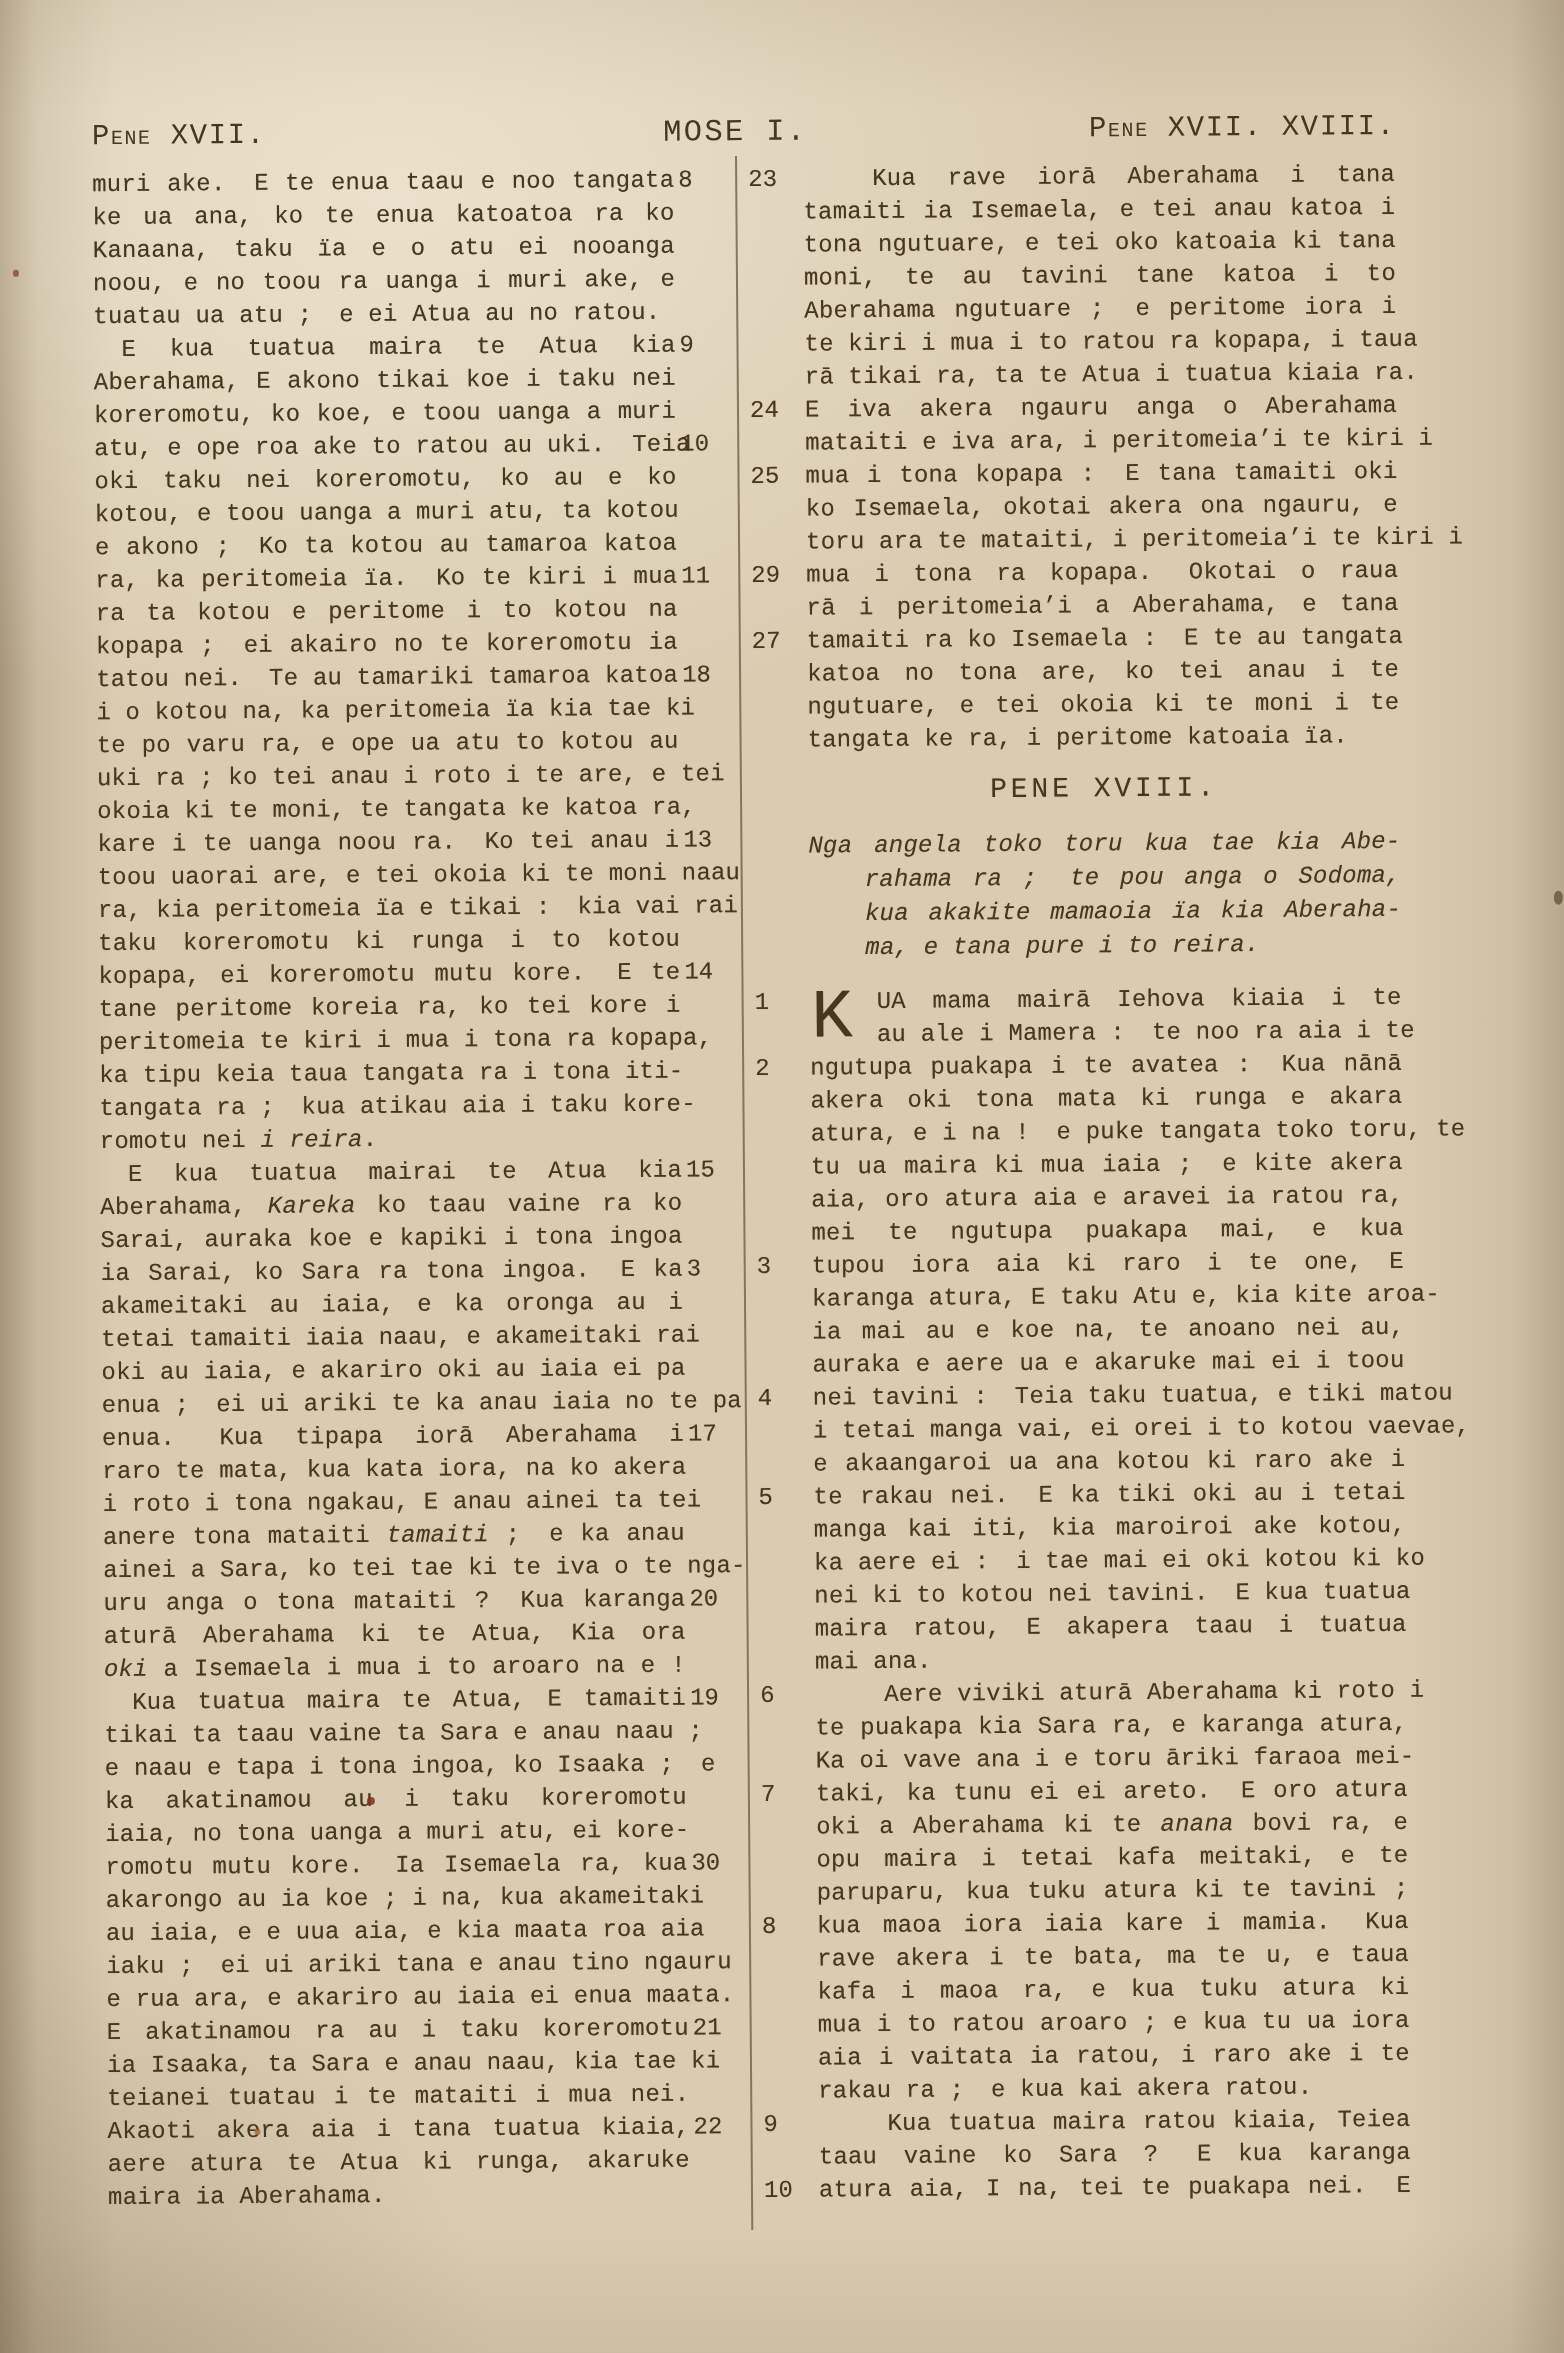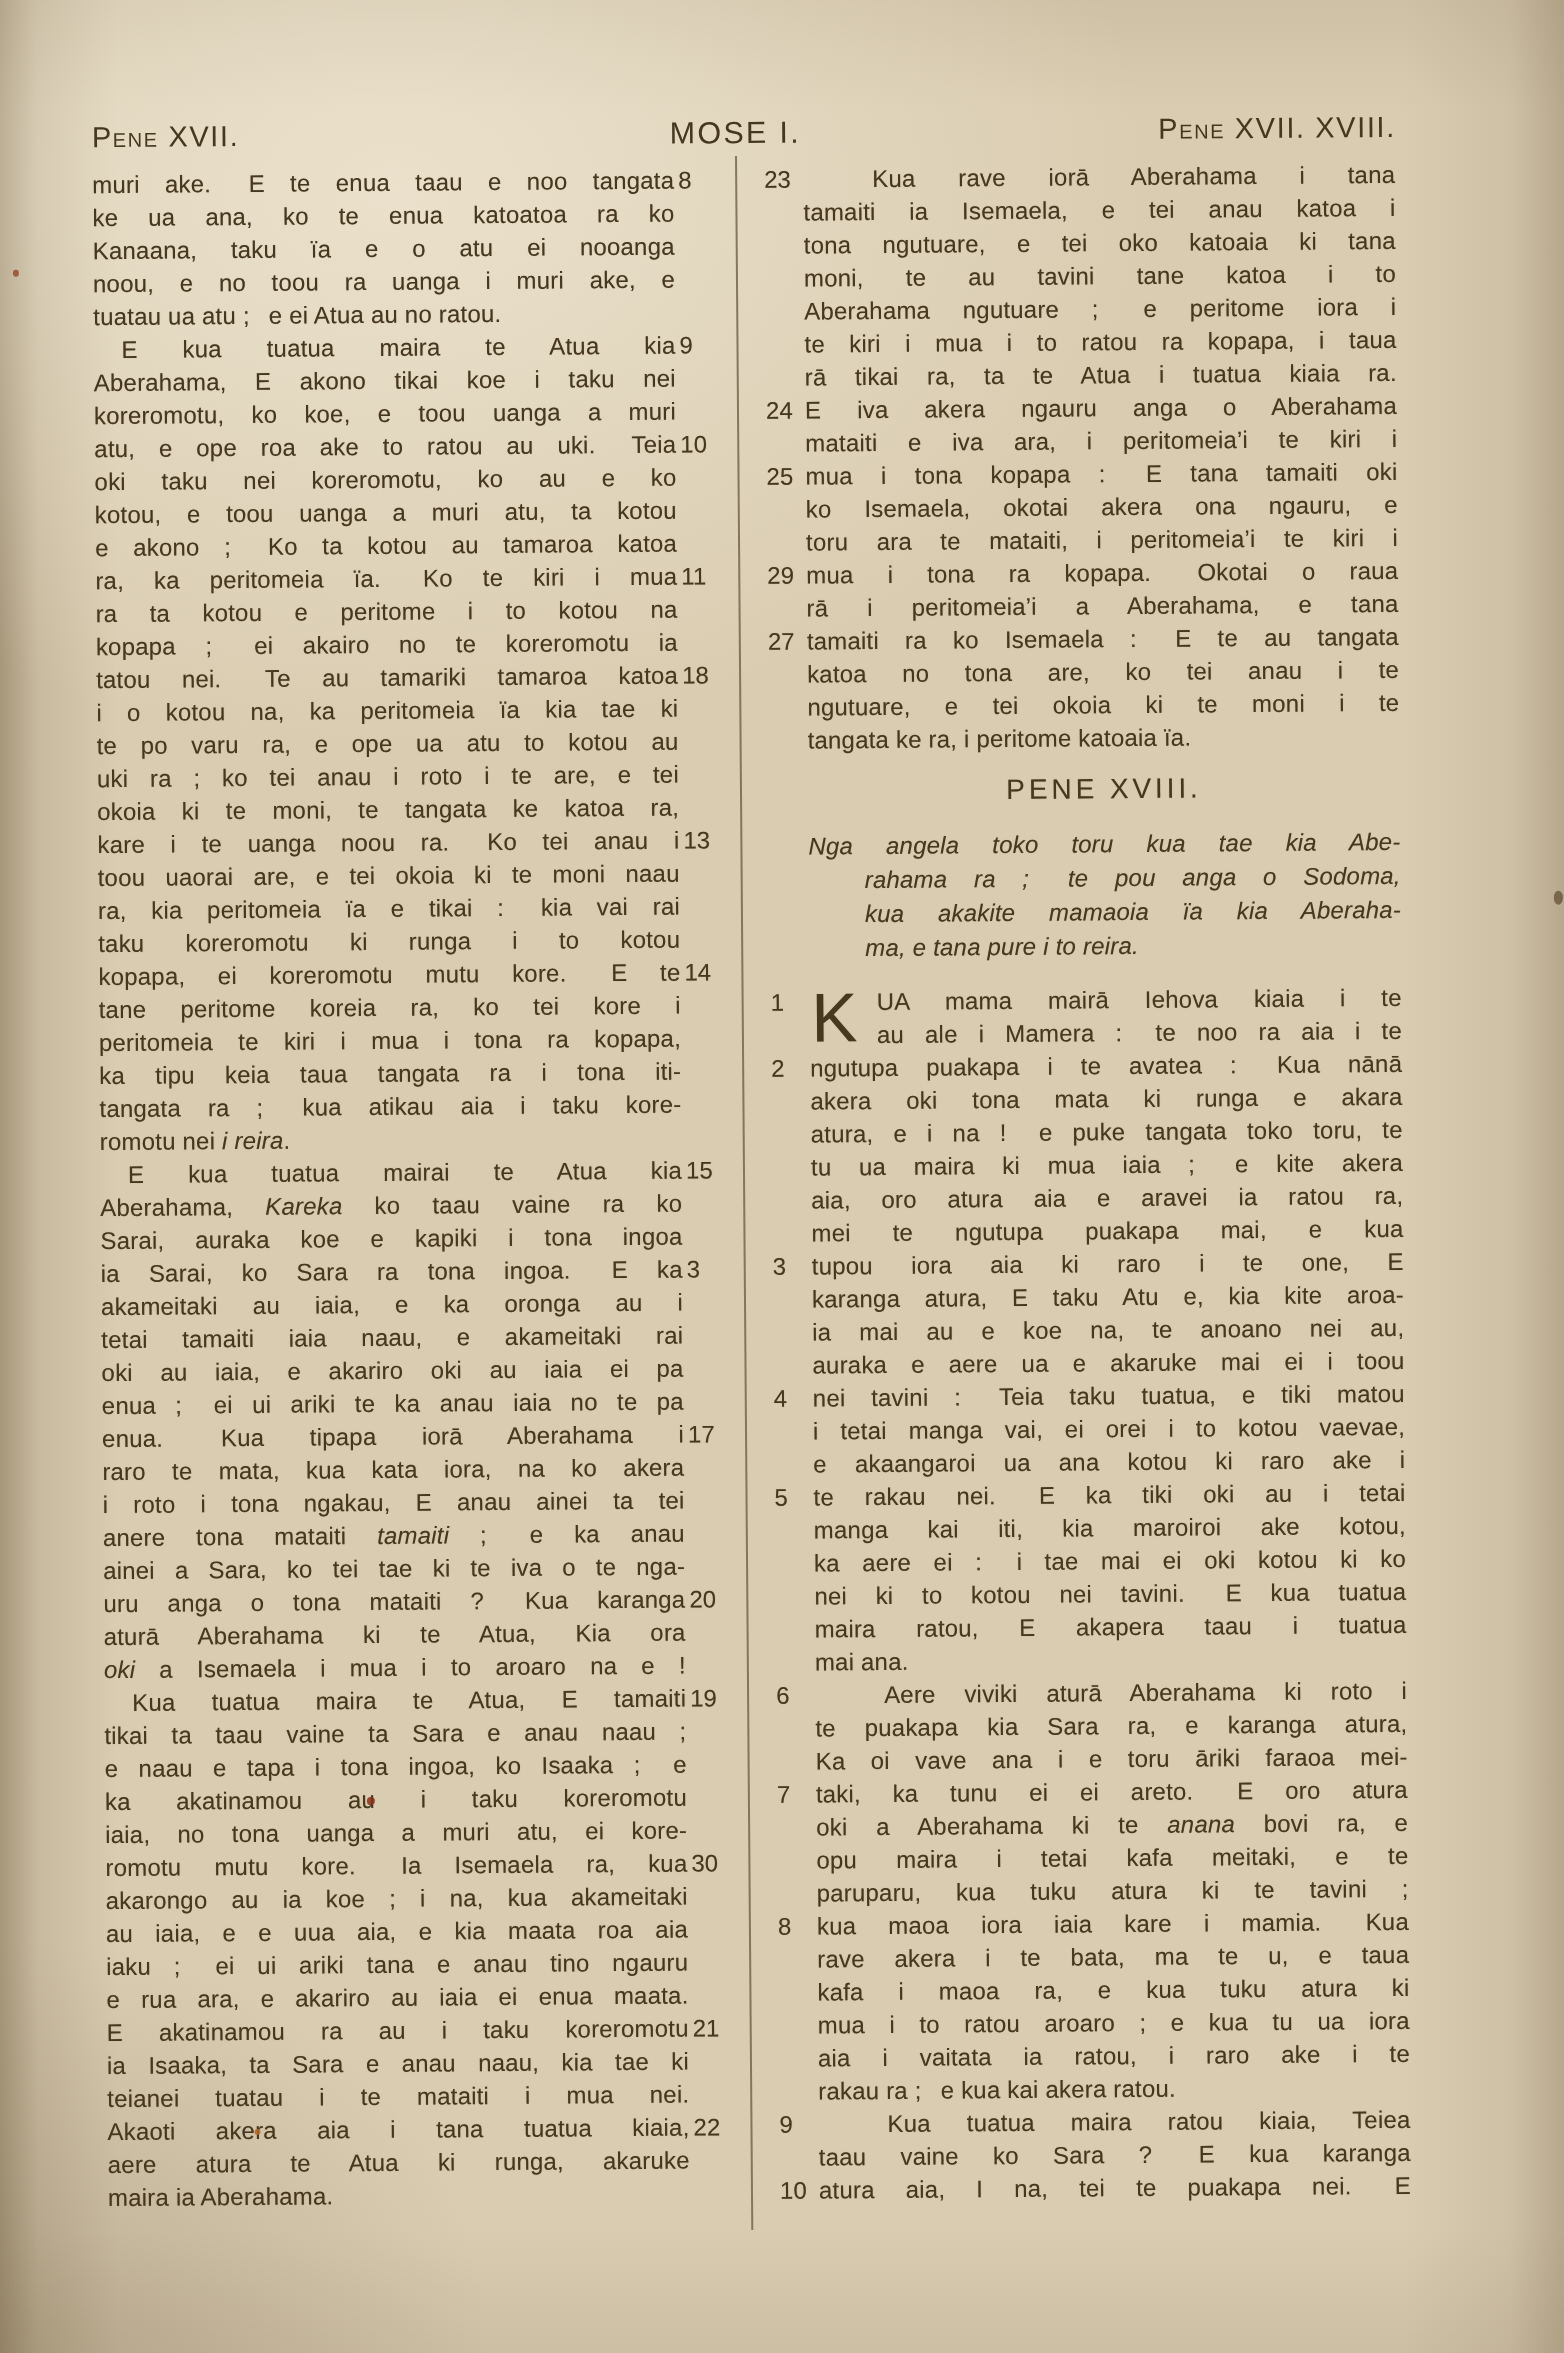--- a/index.html
+++ b/index.html
@@ -11,21 +11,21 @@
   .page{
     position:relative;width:1565px;height:2354px;overflow:hidden;
     background-color:var(--paper);
     background-image:
       radial-gradient(ellipse 1174px 861px at 25% 8%, rgba(250,243,226,.55), rgba(250,243,226,0) 65%),
       radial-gradient(ellipse 704px 595px at 0% 100%, rgba(110,92,64,.28), rgba(110,92,64,0) 70%),
       linear-gradient(90deg, rgba(110,92,64,.48) 0px, rgba(110,92,64,.16) 38px, rgba(110,92,64,0) 117px),
       linear-gradient(270deg, rgba(110,92,64,.32) 0px, rgba(110,92,64,.10) 55px, rgba(110,92,64,0) 164px),
       linear-gradient(180deg, rgba(110,92,64,.10) 0px, rgba(110,92,64,0) 110px),
       linear-gradient(0deg, rgba(110,92,64,.12) 0px, rgba(110,92,64,0) 125px);
-    font-family:Liberation Sans, sans-serif;
+    font-family:Liberation Mono, monospace;
     color:var(--ink);
   }
   .sheet{position:absolute;inset:0;transform:rotate(-0.45deg);transform-origin:751px 1174px;}
 
   
   .runhead span{position:absolute;top:114px;height:36px;line-height:36px;color:var(--ink);}
   .rh-left{left:100px;font-variant:small-caps;font-size:29px;letter-spacing:1.6px;}
   .rh-center{left:0;width:1487px;text-align:center;font-size:30.5px;letter-spacing:2.3px;}
   .rh-right{right:161px;font-variant:small-caps;font-size:29px;letter-spacing:1.6px;}
 
@@ -42,21 +42,21 @@
     font-size:24px;letter-spacing:0.2px;
     text-align:justify;text-align-last:justify;white-space:nowrap;
     text-shadow:0 0 0.8px rgba(70,55,31,.35);
   }
   .line.nj{text-align-last:left;}
   .line.in1{padding-left:28px;}
   .line.in2{padding-left:69px;}
 
   .vnum{position:absolute;top:0;width:49px;font-size:24px;letter-spacing:0;font-style:normal;text-align:left;}
   .col-left .vnum{right:-53px;text-align:right;}
-  .col-right .vnum{left:-55px;text-align:center;margin-left:16px;}
+  .col-right .vnum{left:-55px;text-align:center;}
 
   .chap-head{margin-top:15.6px;height:38px;line-height:38px;text-align:center;font-size:28px;letter-spacing:3.9px;
     text-shadow:0 0 0.8px rgba(70,55,31,.35);}
 
   .summary{margin-top:19px;font-style:italic;}
   .summary .line{height:34px;line-height:34px;font-size:24px;}
   .summary .s-ind{padding-left:56px;}
 
   .body2{margin-top:20.3px;position:relative;}
   .dcap{position:absolute;left:1.6px;top:1.6px;font-size:69px;line-height:64px;

